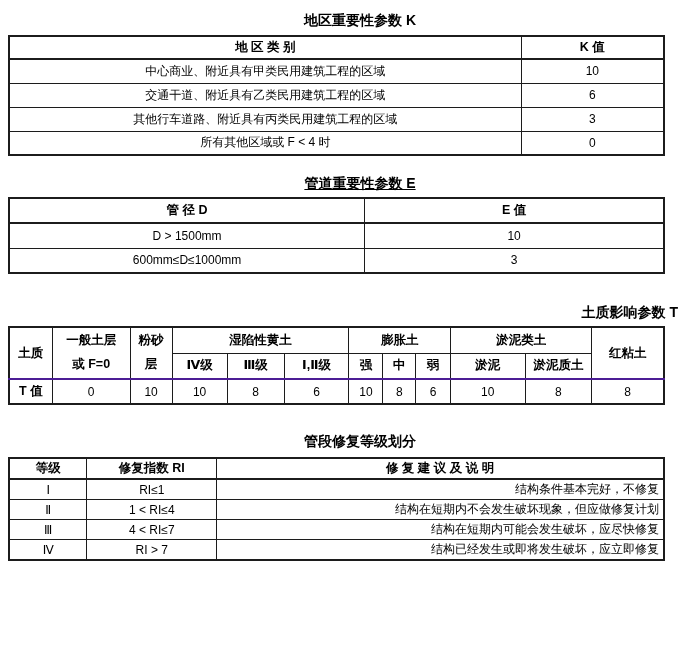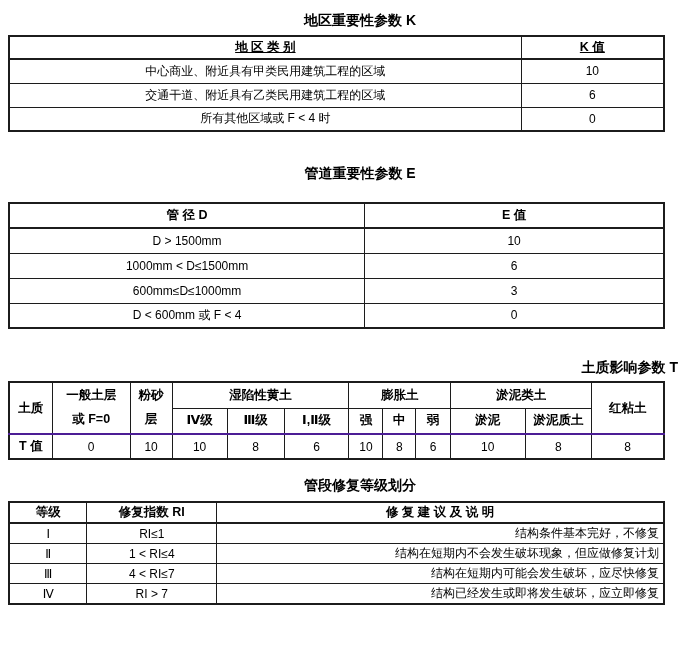--- a/index.html
+++ b/index.html
@@ -16,51 +16,51 @@
   }
   .page-title {
     text-align: center;
     font-weight: bold;
     font-size: 14px;
     line-height: 16px;
     color: #000000;
     padding-left: 42px;
   }
   .title-1 { padding-top: 12px; }
-  .title-2 { margin-top: 33px; }
+  .title-2 { margin-top: 19px; text-decoration: underline; }
   .title-3 { margin-top: 30px; text-align: right; }
-  .title-4 { margin-top: 17px; }
+  .title-4 { margin-top: 28px; }
 
   table {
     border-collapse: collapse;
     table-layout: fixed;
     margin-left: 8px;
     width: 657px;
     border: 2px solid #1c1c1c;
   }
   .tbl-1 { margin-top: 7px; }
-  .tbl-2 { margin-top: 21px; }
+  .tbl-2 { margin-top: 6px; }
   .tbl-3 { margin-top: 6px; }
   .tbl-4 { margin-top: 8px; }
 
   th, td {
     border: 1px solid #1c1c1c;
     text-align: center;
     vertical-align: middle;
     font-size: 12px;
     padding: 1px 4px;
     overflow: hidden;
     white-space: nowrap;
   }
   th { font-weight: bold; font-size: 12.5px; }
   td { font-weight: normal; }
 
   thead th { border-bottom: 2px solid #1c1c1c; }
 
-  .tbl-1 thead tr { height: 23px; text-decoration: underline; }
+  .tbl-1 thead tr { height: 23px; }
   .tbl-1 tbody tr { height: 24px; padding-left: 24px; }
   .tbl-2 tr { height: 25px; }
   .tbl-3 tr.hdr-row { height: 26px; }
   .tbl-3 tr.data-row { height: 25px; }
   .tbl-3 tr.data-row th, .tbl-3 tr.data-row td { border-top: 2px solid #4c1d95; }
   .tbl-4 tr { height: 18px; }
 
   .two-line {
     white-space: pre-line;
     line-height: 1.9;
@@ -89,20 +89,24 @@
   <tbody>
     <tr>
       <td>中心商业、附近具有甲类民用建筑工程的区域</td>
       <td>10</td>
     </tr>
     <tr>
       <td>交通干道、附近具有乙类民用建筑工程的区域</td>
       <td>6</td>
     </tr>
     <tr>
+      <td>其他行车道路、附近具有丙类民用建筑工程的区域</td>
+      <td>3</td>
+    </tr>
+    <tr>
       <td>所有其他区域或 F &lt; 4 时</td>
       <td>0</td>
     </tr>
   </tbody>
 </table>
 
 <div class="page-title title-2">管道重要性参数 E</div>
 
 <table class="tbl-2">
   <colgroup>
@@ -114,30 +118,22 @@
       <th>管 径 D</th>
       <th>E 值</th>
     </tr>
   </thead>
   <tbody>
     <tr>
       <td>D &gt; 1500mm</td>
       <td>10</td>
     </tr>
     <tr>
-      <td>1000mm &lt; D≤1500mm</td>
-      <td>6</td>
-    </tr>
-    <tr>
       <td>600mm≤D≤1000mm</td>
       <td>3</td>
-    </tr>
-    <tr>
-      <td>D &lt; 600mm 或 F &lt; 4</td>
-      <td>0</td>
     </tr>
   </tbody>
 </table>
 
 <div class="page-title title-3">土质影响参数 T</div>
 
 <table class="tbl-3">
   <colgroup>
     <col style="width:6.6%">
       <col style="width:11.9%">

